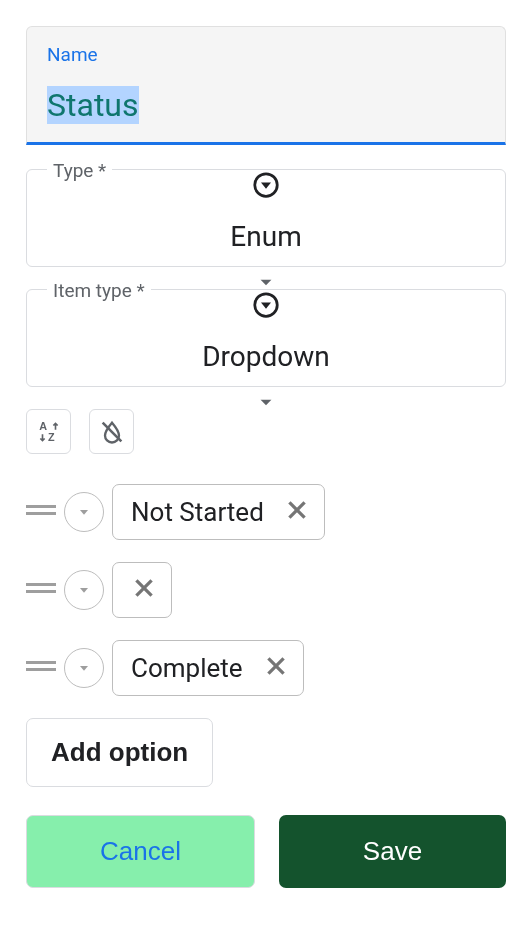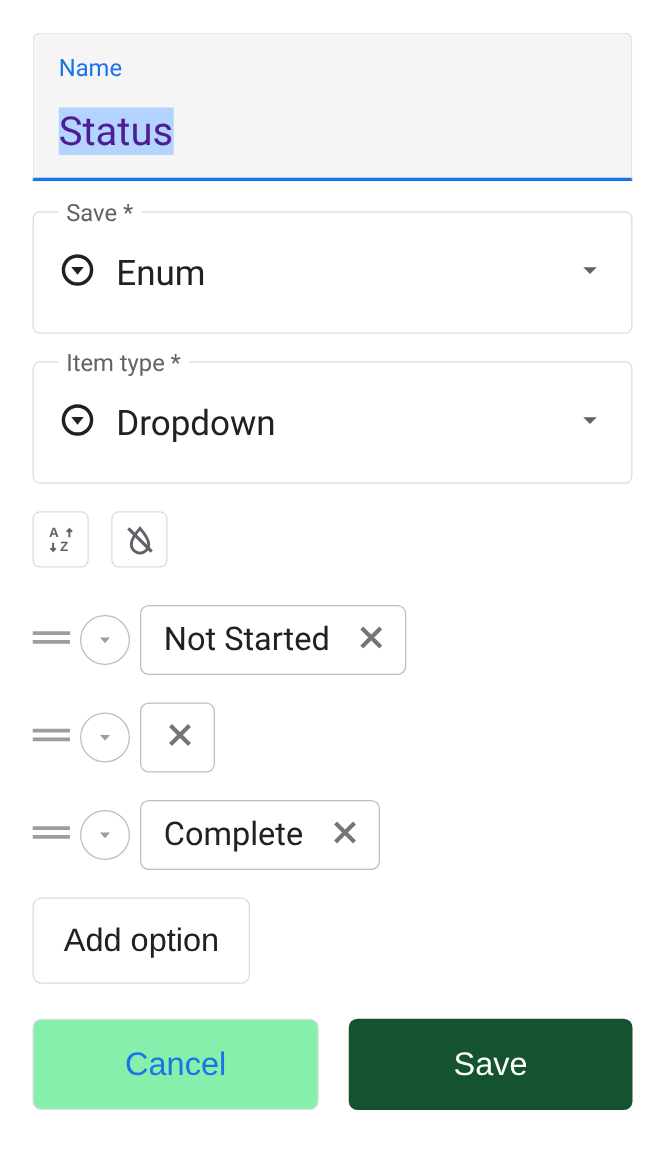--- a/index.html
+++ b/index.html
@@ -25,21 +25,21 @@
       margin-bottom: 24px;
     }
     .name-label {
       color: #1a73e8;
       font-size: 19px;
       margin-bottom: 20px;
       display: block;
     }
     .name-value {
       font-size: 32px;
-      color: #4c1d95;
+      color: #0f766e;
       display: inline-block;
       background: #b3d4ff;
     }
     
     
     .select-field {
       position: relative;
       border: 1px solid #dadce0;
       border-radius: 6px;
       padding: 0 20px;
@@ -53,20 +53,21 @@
       background: #fff;
       padding: 0 6px;
       color: #5f6368;
       font-size: 19px;
     }
     .select-row {
       display: flex;
       align-items: center;
       height: 100%;
       gap: 16px;
+      flex-direction: column;
     }
     .type-icon {
       flex-shrink: 0;
     }
     .select-value {
       font-size: 28px;
       color: #202124;
       flex-grow: 1;
     }
     .chevron-down {
@@ -134,20 +135,21 @@
     .add-option-btn {
       border: 1.5px solid #dadce0;
       border-radius: 7px;
       background: #fff;
       padding: 18px 24px;
       font-size: 26px;
       color: #202124;
       cursor: pointer;
       margin-bottom: 28px;
       display: block;
+      font-weight: bold;
     }
     
     
     .footer {
       display: flex;
       gap: 24px;
     }
     .btn {
       flex: 1;
       padding: 20px 0;
@@ -170,21 +172,21 @@
   </style>
 </head>
 <body>
 
 <div class="name-field">
   <span class="name-label">Name</span>
   <span class="name-value">Status</span>
 </div>
 
 <div class="select-field">
-  <span class="select-label">Save *</span>
+  <span class="select-label">Type *</span>
   <div class="select-row">
     <span class="type-icon">
       <svg width="30" height="30" viewBox="0 0 24 24">
           <circle cx="12" cy="12" r="9" fill="none" stroke="#202124" stroke-width="2.2"></circle>
           <polygon points="8,10 16,10 12,15" fill="#202124"></polygon>
         </svg>
     </span>
     <span class="select-value">Enum</span>
     <span class="chevron-down">
       <svg width="26" height="26" viewBox="0 0 24 24">

